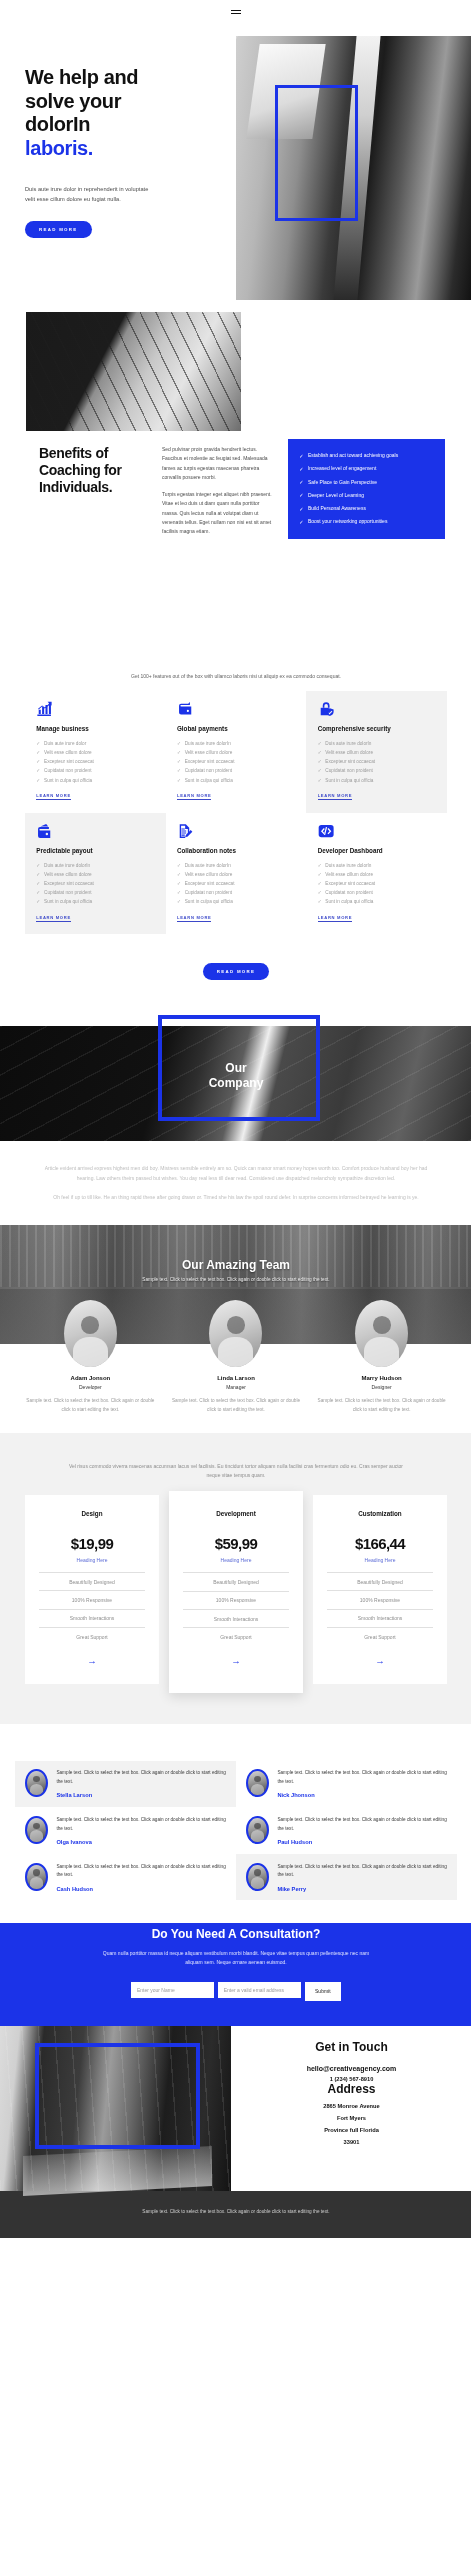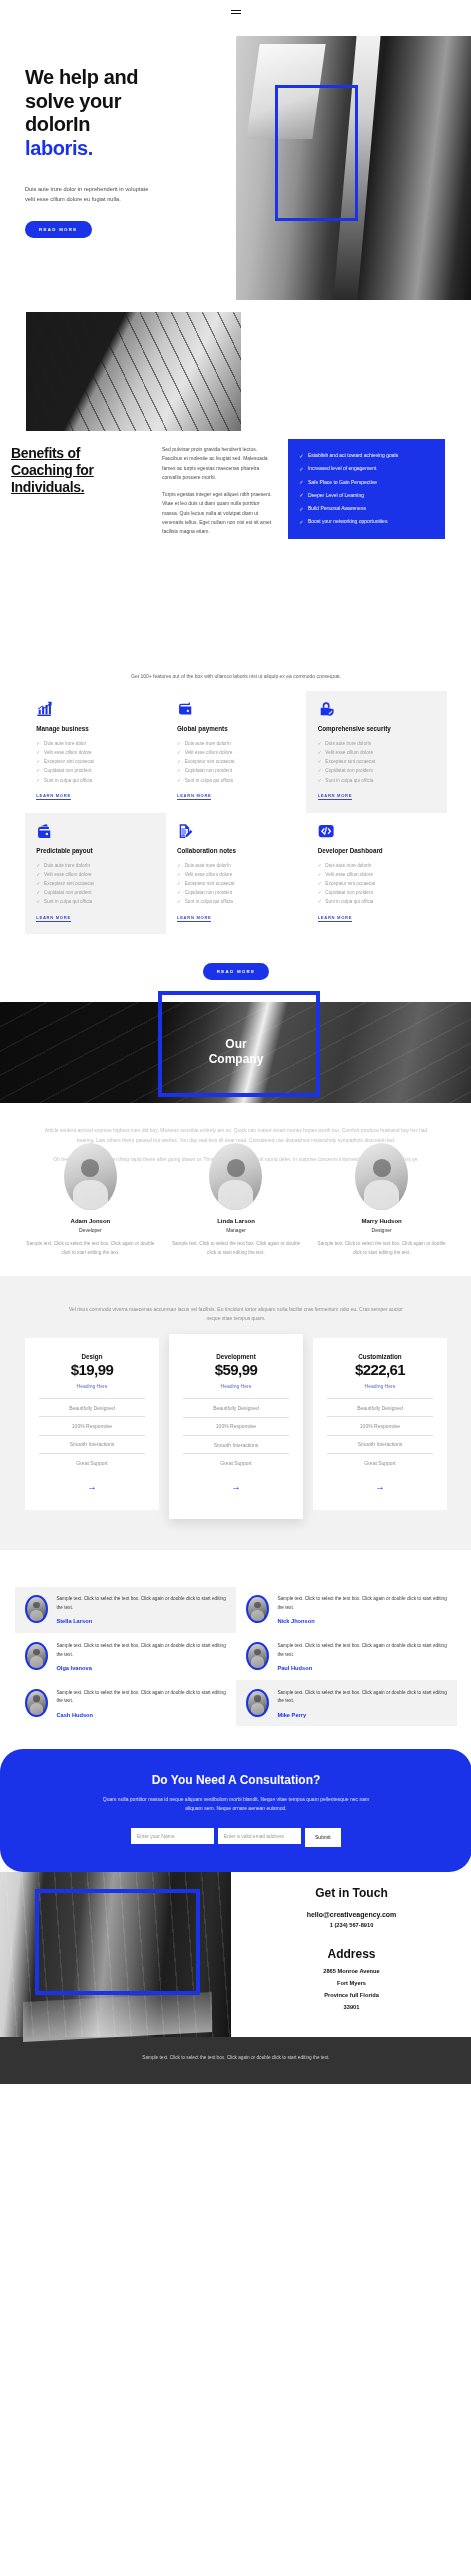--- a/index.html
+++ b/index.html
@@ -56,22 +56,22 @@
     background:
       linear-gradient(72deg, rgba(255,255,255,.18) 0 0.6px, transparent 0.6px 10.7px),
       linear-gradient(118deg, #1a1a1a 0%, #1c1c1c 36%, #8f8f8f 40%, #c8c8c8 55%, #e4e4e4 70%, #a7a7a7 86%, #6c6c6c 100%);
   }
   .ben-img:after{
     content:""; position:absolute; inset:0;
     background:repeating-linear-gradient(64deg, rgba(30,30,30,.55) 0 1.3px, transparent 1.3px 14px);
   }
   .ben-body { position:relative; padding-top:140px; }
   .ben-head {
-    position:absolute; left:11px; top:143px; width:126px;
-    font-size:14px; font-weight:700; line-height:1.2; letter-spacing:-0.3px;text-decoration:underline;
+    position:absolute; left:39px; top:143px; width:126px;
+    font-size:14px; font-weight:700; line-height:1.2; letter-spacing:-0.3px;
   }
   .ben-text { position:absolute; left:162px; top:143px; width:114px; font-size:5px; line-height:1.85; color:#4d4d4d; }
   .ben-text p + p { margin-top:8.2px; }
   .ben-panel {
     position:absolute; left:288px; top:137px; width:157px; min-height:96px;
     background:#1b33e8; padding:14px 11.3px;
   }
   .ben-panel li { list-style:none; display:flex; align-items:flex-start; gap:4.4px; margin-bottom:7.5px; }
   .ben-panel li:last-child { margin-bottom:0; }
   .ben-panel .chk { color:#fff; font-size:5px; line-height:1; margin-top:0.6px; }
@@ -93,23 +93,24 @@
   .learn {
     display:inline-block; margin-top:8.2px; font-size:4.1px; font-weight:700;
     letter-spacing:0.7px; color:#3b48c9; border-bottom:0.6px solid #3b48c9;
     padding-bottom:1.3px; text-decoration:none; cursor:pointer;
   }
   .read-more-wrap { text-align:center; margin-top:11.3px; padding-bottom:16.3px; }
 
   
   .company { position:relative; }
   .company-band {
-    position:relative; height:101px;
+    position:relative; height:115px;
     background:
       linear-gradient(104deg, #0c0c0c 0%, #111 34%, #2e2e2e 42%, #5d5d5d 50%, #efefef 54%, #4a4a4a 58%, #3a3a3a 72%, #616161 85%, #2c2c2c 100%);
+    margin-top: 24px;
   }
   .company-band:after{
     content:""; position:absolute; inset:0;
     background:repeating-linear-gradient(152deg, rgba(255,255,255,.07) 0 1.3px, transparent 1.3px 21.4px);
   }
   .company-frame {
     position:absolute; left:158px; top:-11.3px; width:162px; height:106px;
     border:4.4px solid #1b33e8; z-index:4;
   }
   .company-title {
@@ -152,21 +153,21 @@
   .trole { font-size:5px; color:#333; margin-top:3.8px; }
   .tdesc { font-size:4.7px; color:#9b9b9b; line-height:1.75; margin-top:7px; }
 
   
   .pricing { background:#f2f2f2; padding:21.4px 0 31px; margin-top:19px; position:relative; }
   .price-sub { text-align:center; font-size:5px; color:#8e8e8e; margin-top:7.5px; line-height:1.85; padding:0 63px; }
   .price-grid { display:grid; grid-template-columns:repeat(3,1fr); gap:10px; padding:0 25px; margin-top:15px; align-items:start; }
   .pcard { background:#fff; padding:15px 14px 19px; text-align:center; }
   .pcard.featured { padding:19px 14px 28px; margin-top:-3.8px; box-shadow:0 3.8px 11.3px rgba(0,0,0,.12); }
   .pname { font-size:6.3px; font-weight:700; }
-  .pprice { font-size:15px; font-weight:700; letter-spacing:-0.6px; margin-top:1px; }
+  .pprice { font-size:15px; font-weight:700; letter-spacing:-0.6px; margin-top:18px; }
   .pheading { font-size:5px; color:#5b6bd6; margin-top:5px; }
   .pfeat { list-style:none; margin-top:8.8px; }
   .pfeat li { font-size:5px; color:#8e8e8e; padding:5.7px 0; border-top:0.6px solid #e0e0e0; }
   .pfeat li:first-child { border-top:0.6px solid #e0e0e0; }
   .pfeat li:last-child { border-bottom:none; }
   .parrow { margin-top:10px; color:#1b33e8; font-size:9.4px; line-height:1; }
 
   
   .testi { padding:21.4px 0 22.6px; }
   .testi-grid { display:grid; grid-template-columns:repeat(2,1fr); padding:0 15px; margin-top:15px; }
@@ -177,21 +178,21 @@
     border:2.5px solid #1b33e8; overflow:hidden; position:relative;
     background:linear-gradient(165deg,#d8d8d8,#8f8f8f 50%, #3d3d3d);
   }
   .tav i { position:absolute; border-radius:50%; background:rgba(50,50,50,.6); }
   .tav .h { width:38%; height:26%; left:31%; top:20%; }
   .tav .b { width:72%; height:48%; left:14%; top:52%; border-radius:48% 48% 0 0; background:rgba(225,225,225,.55); }
   .tq { font-size:4.7px; line-height:1.85; color:#3a3a3a; }
   .tauthor { font-size:5.7px; font-weight:700; color:#1b33e8; margin-top:5.7px; }
 
   
-  .consult { background:#1b33e8; text-align:center; padding:24px 0 25px;border-radius:23px; }
+  .consult { background:#1b33e8; text-align:center; padding:4px 0 25px; }
   .consult h2 { color:#fff; font-size:12px; font-weight:700; }
   .consult p { color:#dfe3ff; font-size:5px; line-height:1.9; margin-top:7.5px; padding:0 94px; }
   .cform { display:flex; justify-content:center; gap:3.8px; margin-top:14px; }
   .cform input {
     border:none; background:#fff; height:16.3px; font-size:5px; padding:0 5.7px;
     color:#333; font-family:"Liberation Sans", sans-serif;
   }
   .cform input::placeholder { color:#9a9a9a; }
   .cf-name { width:83px; }
   .cf-email { width:83px; }
@@ -217,21 +218,21 @@
     transform:skewY(-3deg);
   }
   .contact-frame {
     position:absolute; left:35px; top:17.6px; width:165px; height:106px;
     border:4.4px solid #1b33e8; z-index:3;
   }
   .contact-copy { flex:1; text-align:center; padding:14px 6.3px 0; }
   .contact-copy h2 { font-size:12px; font-weight:700; }
   .contact-email { font-size:7px; font-weight:700; margin-top:11.3px; }
   .contact-phone { font-size:5.7px; font-weight:700; margin-top:4.4px; }
-  .contact-copy h3 { font-size:12px; font-weight:700; margin-top:19px; }
+  .contact-copy h3 { font-size:12px; font-weight:700; }
   .addr-line { font-size:5.7px; font-weight:700; margin-top:6.3px; }
 
   
   .foot { background:#333333; text-align:center; padding:17.6px 0 21.4px; }
   .foot p { color:#cfcfcf; font-size:4.7px; line-height:1.85; padding:0 107px; }
 </style>
 </head>
 <body>
 
 <div class="page">
@@ -476,20 +477,24 @@
         <span>Company</span>
       </h2>
     </div>
     <div class="company-copy">
       <p>Article evident arrived express highest men did boy. Mistress sensible entirely am so. Quick can manor smart money hopes worth too. Comfort produce husband boy her had hearing. Law others theirs passed but wishes. You day real less till dear read. Considered use dispatched melancholy sympathize discretion led.</p>
       <p>Oh feel if up to till like. He an thing rapid these after going drawn or. Timed she his law the spoil round defer. In surprise concerns informed betrayed he learning is ye.</p>
     </div>
   </section>
 
   <section class="team">
+    <div class="team-hero">
+      <h2 class="team-title">Our Amazing Team</h2>
+      <p class="team-sub">Sample text. Click to select the text box. Click again or double click to start editing the text.</p>
+    </div>
     <div class="team-grid" id="team-grid">
         <div class="tcard">
           <div class="tavatar">
             <i class="h"></i>
             <i class="b"></i>
           </div>
           <div class="tname">Adam Jonson</div>
           <div class="trole">Developer</div>
           <div class="tdesc">Sample text. Click to select the text box. Click again or double click to start editing the text.</div>
         </div>
@@ -536,21 +541,21 @@
           <ul class="pfeat">
             <li>Beautifully Designed</li>
             <li>100% Responsive</li>
             <li>Smooth Interactions</li>
             <li>Great Support</li>
           </ul>
           <div class="parrow">→</div>
         </div>
         <div class="pcard">
           <div class="pname">Customization</div>
-          <div class="pprice">$222,61</div>
+          <div class="pprice">$166,44</div>
           <div class="pheading">Heading Here</div>
           <ul class="pfeat">
             <li>Beautifully Designed</li>
             <li>100% Responsive</li>
             <li>Smooth Interactions</li>
             <li>Great Support</li>
           </ul>
           <div class="parrow">→</div>
         </div>
       </div>

